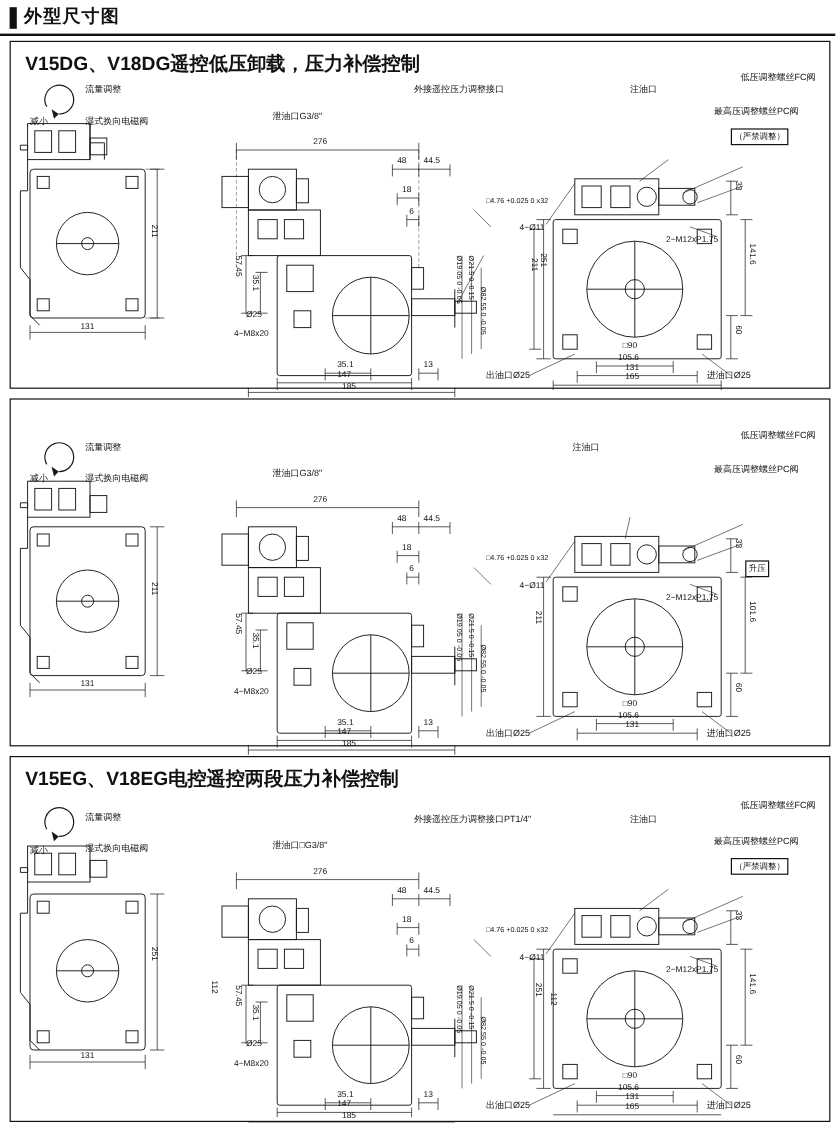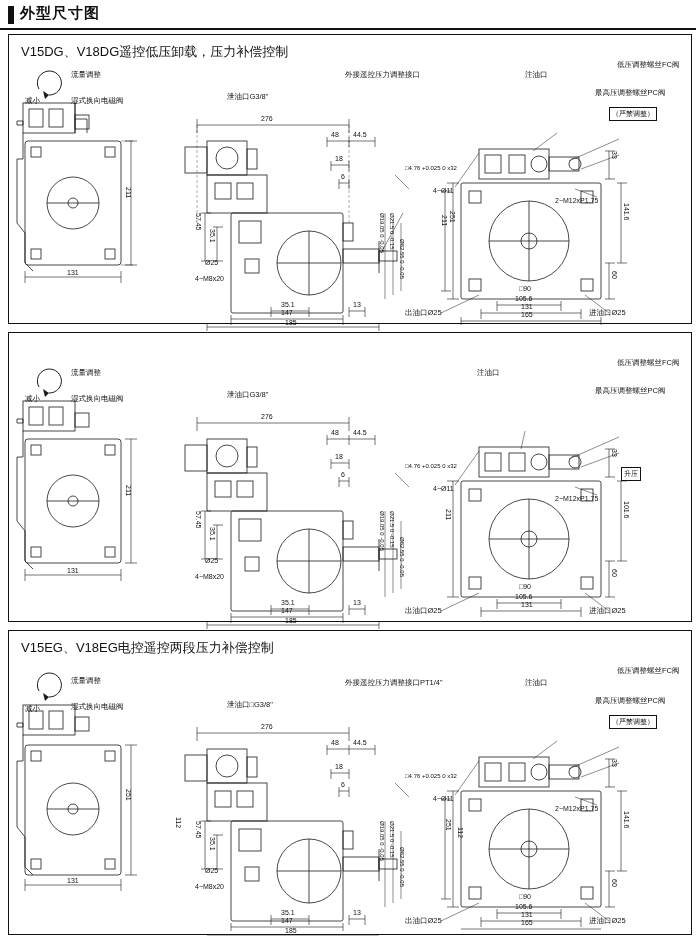--- a/index.html
+++ b/index.html
@@ -10,21 +10,21 @@
   .page-header{position:absolute;left:0;top:0;width:700px;height:30px;}
   .hdr-bar{position:absolute;left:8px;top:6px;width:6px;height:18px;background:#111;}
   .hdr-title{position:absolute;left:20px;top:4px;font-size:15px;font-weight:bold;letter-spacing:1px;}
   .hdr-rule{position:absolute;left:0;top:28px;width:700px;height:2px;background:#111;}
 
   
   .section{position:absolute;left:8px;width:684px;border:1px solid #111;box-sizing:border-box;}
   #sec1{top:34px;height:290px;}
   #sec2{top:332px;height:290px;}
   #sec3{top:630px;height:305px;}
-  .sec-title{position:absolute;left:12px;top:8px;font-size:13px;font-weight:normal;}
+  .sec-title{position:absolute;left:12px;top:8px;font-size:16px;font-weight:bold;}
   .sec-body{position:absolute;left:0;top:28px;width:682px;bottom:0;}
 
   
   .lbl{position:absolute;font-size:7px;white-space:nowrap;line-height:1;}
   .lbl.cn{font-size:7.5px;}
   .lbl.sm{font-size:6px;}
   .lbl.v{writing-mode:vertical-rl;text-orientation:mixed;}
   .frame-note{position:absolute;box-sizing:border-box;border:1px solid #111;font-size:7px;padding:1px 2px;background:#fff;white-space:nowrap;}
 
   svg{position:absolute;left:0;top:0;overflow:visible;}

